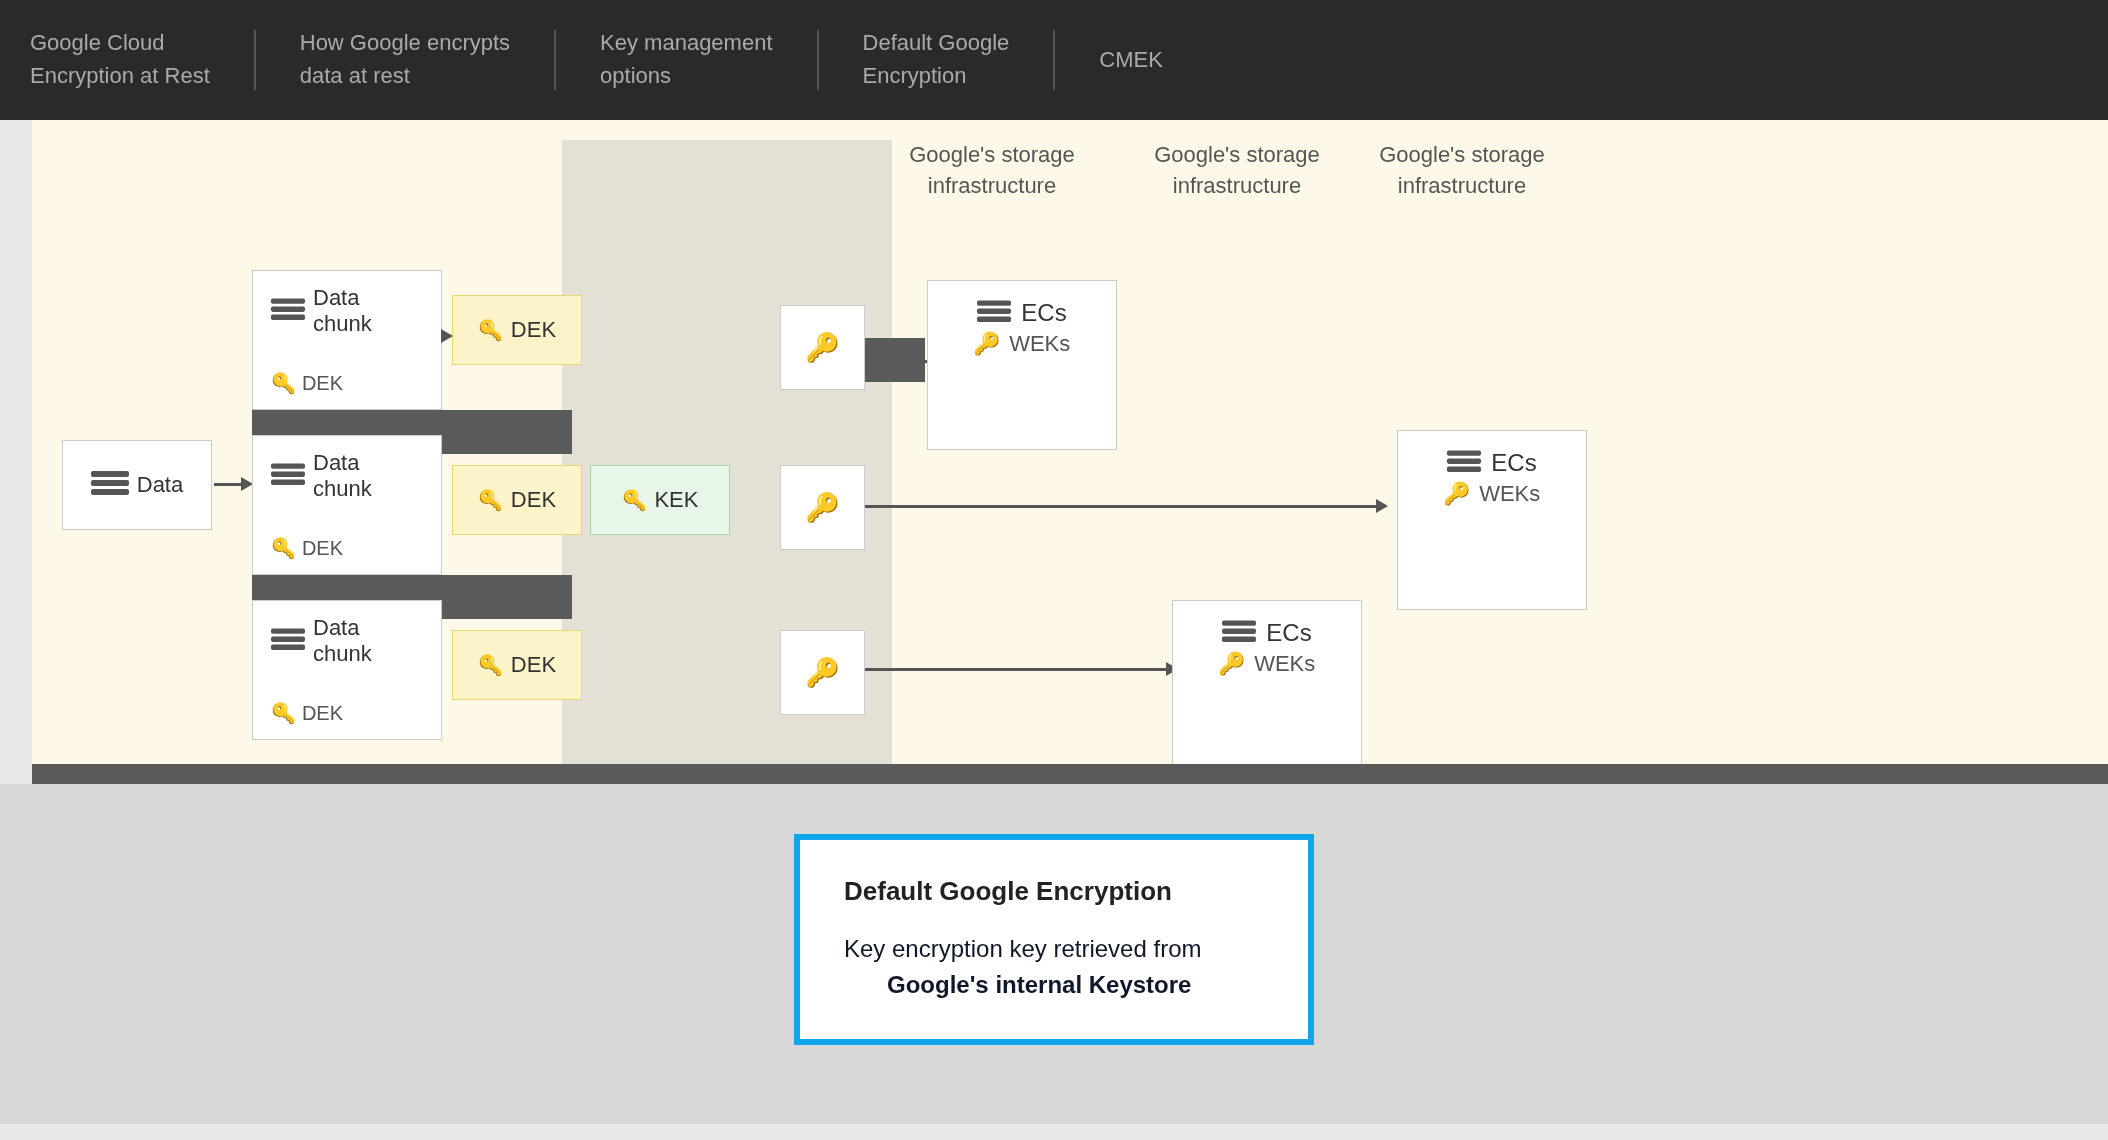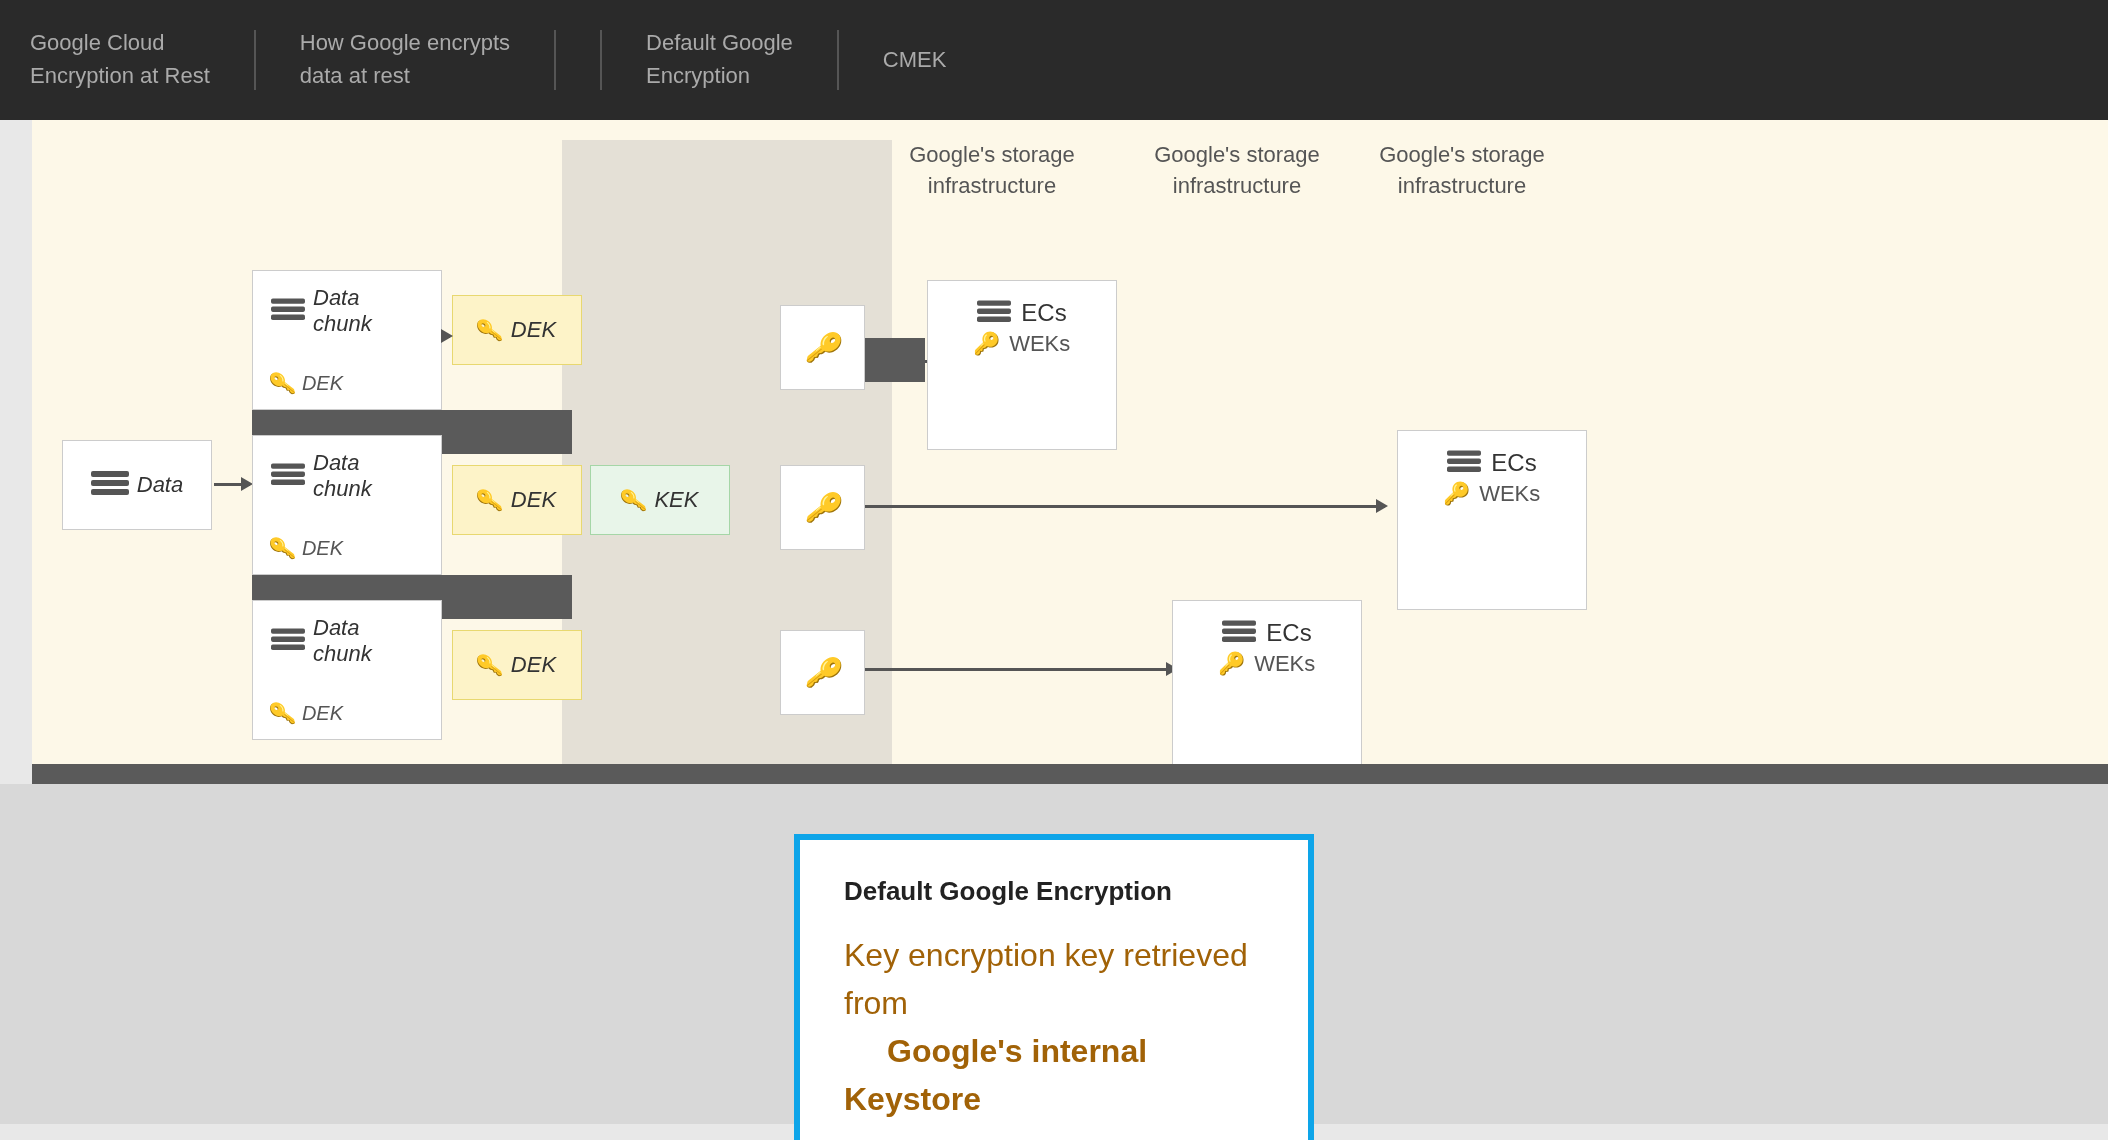--- a/index.html
+++ b/index.html
@@ -58,21 +58,20 @@
 
     
     .box {
       position: absolute;
       background: white;
       border: 1px solid #ccc;
       display: flex;
       flex-direction: column;
       align-items: center;
       justify-content: center;
-      font-style: italic;
     }
 
     .box-cream {
       background: #fdf3c8;
       border: 1px solid #e8d870;
     }
 
     .box-green {
       background: #e8f5e9;
       border: 1px solid #a5d6a7;
@@ -128,22 +127,22 @@
     }
 
     .info-title {
       font-size: 26px;
       font-weight: bold;
       color: #222;
       margin-bottom: 24px;
     }
 
     .info-body {
-      font-size: 32px;
-      color: #a16207;
+      font-size: 24px;
+      color: #0f172a;
       line-height: 1.5;
     }
 
     .info-body strong {
       font-weight: bold;
       margin-left: 43px;
     }
 
     
     .row-icon-label {
@@ -184,20 +183,24 @@
   <div class="header-section">
     <span class="header-text">Google Cloud</span>
     <span class="header-text">Encryption at Rest</span>
   </div>
   <div class="header-divider"></div>
   <div class="header-section">
     <span class="header-text">How Google encrypts</span>
     <span class="header-text">data at rest</span>
   </div>
   <div class="header-divider"></div>
+  <div class="header-section">
+    <span class="header-text">Key management</span>
+    <span class="header-text">options</span>
+  </div>
   <div class="header-divider"></div>
   <div class="header-section">
     <span class="header-text">Default Google</span>
     <span class="header-text">Encryption</span>
   </div>
   <div class="header-divider"></div>
   <div class="header-section">
     <span class="header-text">CMEK</span>
   </div>
 </div>

